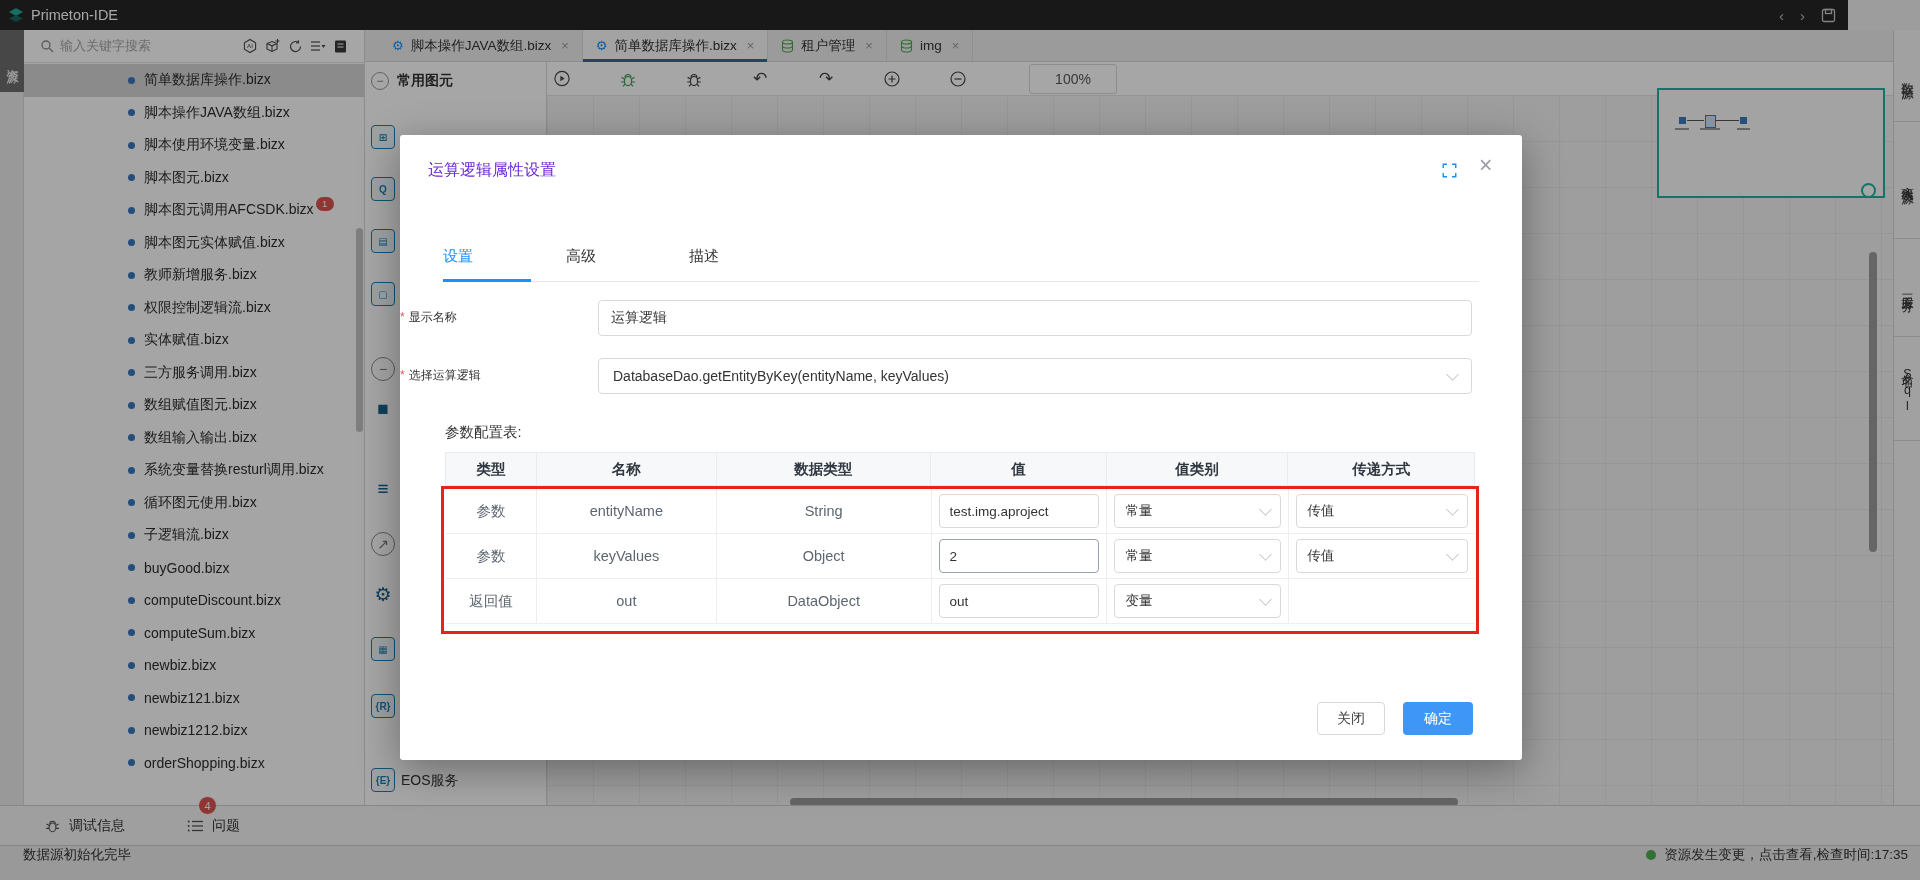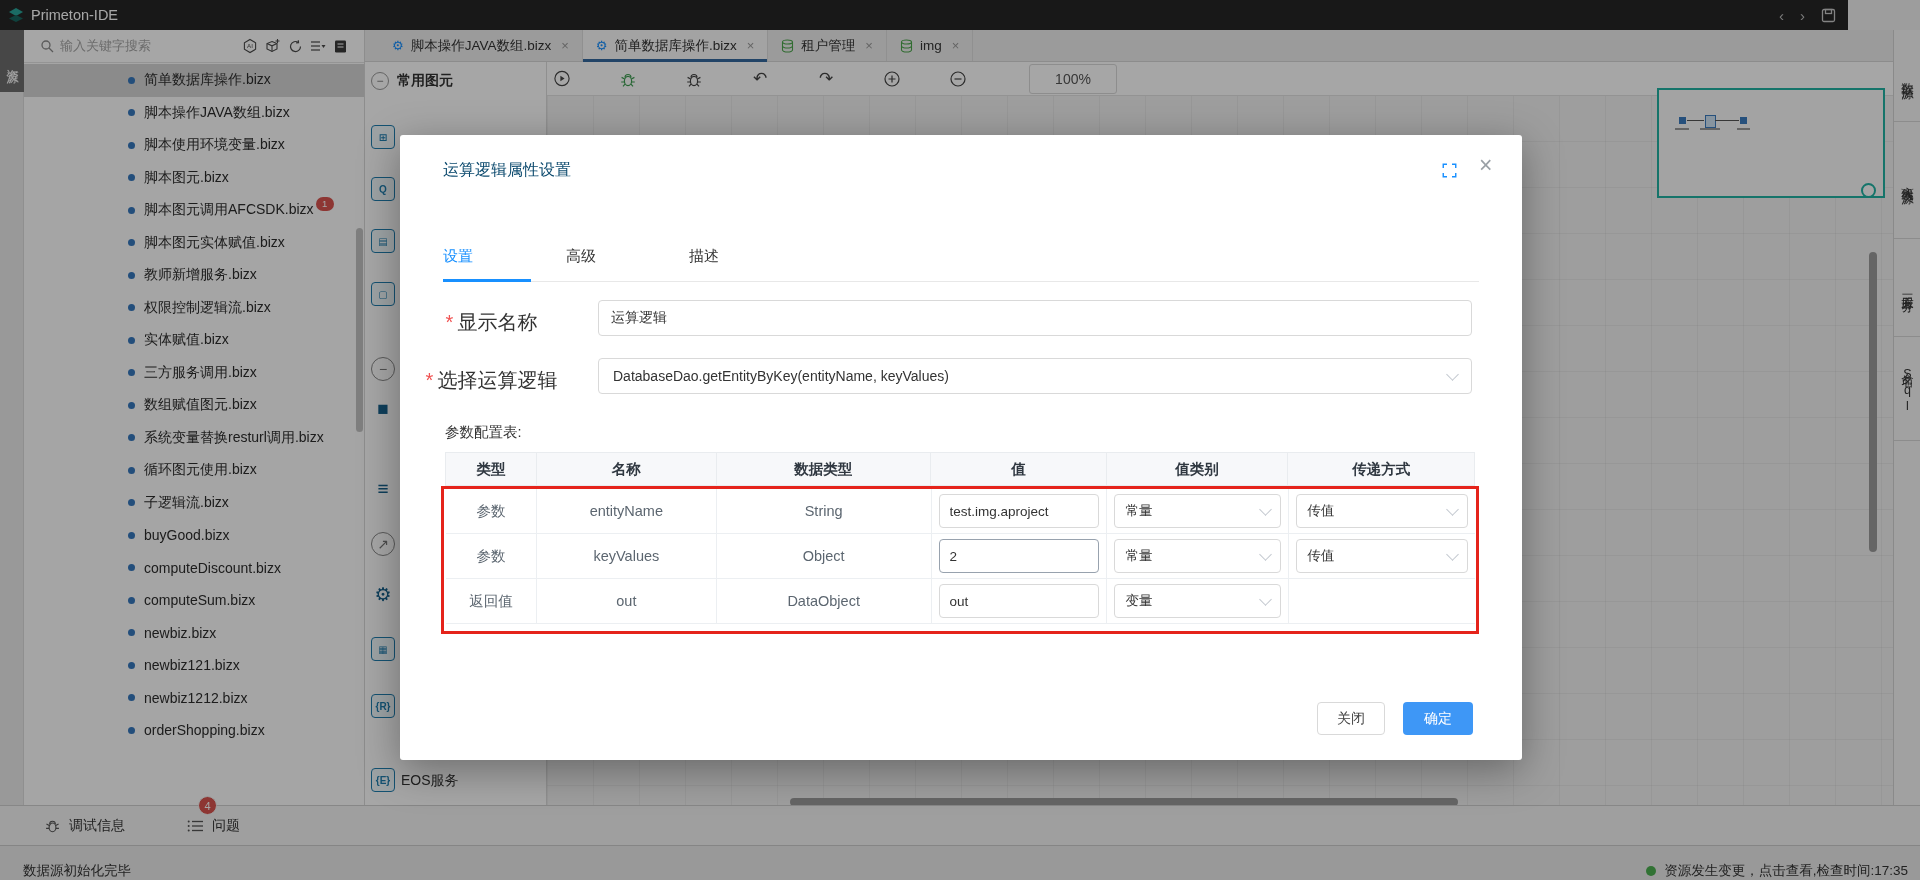--- a/index.html
+++ b/index.html
@@ -70,36 +70,36 @@
   .vthumb{position:absolute;left:1322px;top:190px;width:8px;height:300px;border-radius:4px;background:#9c9c9c}
 
   
   .rightrail{position:absolute;left:1893px;top:30px;width:27px;height:775px;background:#f7f7f7;border-left:1px solid #d4d4d4;box-sizing:border-box;z-index:1}
   .rail-tab{display:flex;align-items:center;justify-content:center;border-bottom:1px solid #d8d8d8;font-size:12.5px;color:#333;box-sizing:border-box}
 
   
   .bottombar{position:absolute;left:0;top:805px;width:1920px;height:40px;background:#f4f4f4;border-top:1px solid #cfcfcf;display:flex;align-items:center;box-sizing:border-box;z-index:2}
   .bb-item{display:flex;align-items:center;gap:8px;font-size:14px;color:#333}
   .pbadge{position:absolute;left:198px;top:-10px;width:19px;height:19px;border-radius:50%;background:var(--badge);color:#fff;font-size:11px;display:flex;align-items:center;justify-content:center;border:1px solid #f4f4f4;box-sizing:border-box}
-  .statusbar{position:absolute;left:0;top:845px;width:1920px;height:35px;background:#ebebeb;border-top:1px solid #cccccc;display:flex;align-items:flex-end;font-size:13.5px;color:#333;box-sizing:border-box;z-index:2}
+  .statusbar{position:absolute;left:0;top:845px;width:1920px;height:35px;background:#ebebeb;border-top:1px solid #cccccc;display:flex;align-items:flex-start;font-size:13.5px;color:#333;box-sizing:border-box;z-index:2}
   .sb-left{margin-left:23px}
   .sb-right{margin-left:auto;margin-right:12px;display:flex;align-items:center;gap:8px}
   .gdot{width:10px;height:10px;border-radius:50%;background:var(--gdot)}
 
   
   .mask{position:absolute;inset:0;background:rgba(0,0,0,.35);z-index:40}
   .modal{position:absolute;left:400px;top:135px;width:1122px;height:625px;background:#fff;border-radius:3px;box-shadow:0 10px 40px rgba(0,0,0,.35);z-index:50}
-  .m-title{position:absolute;left:43px;top:25px;font-size:16px;color:#0c4a6e;font-weight:500}
+  .m-title{position:absolute;left:28px;top:25px;font-size:16px;color:#6d28d9;font-weight:500}
   .m-fullscreen{position:absolute;left:1042px;top:28px;cursor:pointer}
   .m-close{position:absolute;left:1079px;top:19px;font-size:23px;color:#9aa0a6;cursor:pointer;line-height:1}
   .m-tabs{position:absolute;left:43px;top:112px;display:flex;gap:93px;font-size:15px;color:#333}
   .m-tab.active{color:var(--accent)}
   .m-tabline{position:absolute;left:43px;top:144px;width:88px;height:3px;background:var(--accent);z-index:2}
   .m-divider{position:absolute;left:43px;top:146px;width:1036px;height:1px;background:#e8e8e8}
-  .m-label{position:absolute;width:183px;text-align:center;font-size:20px;color:#333;white-space:nowrap}
+  .m-label{position:absolute;width:183px;text-align:left;font-size:12px;color:#333;white-space:nowrap}
   .req{color:#f05252;margin-right:4px}
   .m-input{position:absolute;left:198px;width:874px;height:36px;border:1px solid #d9d9d9;border-radius:4px;box-sizing:border-box;font-size:14px;color:#333;padding:0 12px;background:#fff;font-family:inherit;outline:none}
   .m-select{position:absolute;left:198px;width:874px;height:36px;border:1px solid #d9d9d9;border-radius:4px;box-sizing:border-box;font-size:14px;color:#333;padding:0 14px;background:#fff;display:flex;align-items:center;justify-content:space-between}
   .chev{width:8px;height:8px;border-right:1.5px solid #c3c8cf;border-bottom:1.5px solid #c3c8cf;transform:rotate(45deg);margin-top:-4px;flex:0 0 auto}
   .m-tablelabel{position:absolute;left:45px;top:288px;font-size:14.5px;color:#333}
   .param-table{position:absolute;left:45px;top:317px;width:1030px}
   .pt-hrow{display:flex;height:34px;background:#f7f8fa;border:1px solid #e9ecef;box-sizing:border-box}
   .pt-hcell{display:flex;align-items:center;justify-content:center;font-size:14.5px;font-weight:bold;color:#303841;border-left:1px solid #e9ecef;box-sizing:border-box}
   .pt-hcell:first-child{border-left:none}
   .pt-body{position:relative;margin-left:-4px;width:1038px;border:3px solid var(--hl);box-sizing:border-box;padding:0 1px 7px 2px;background:#fff}
@@ -231,20 +231,24 @@
         <div class="tree-row">
           <span class="dot"></span>
           <span>三方服务调用.bizx</span>
         </div>
         <div class="tree-row">
           <span class="dot"></span>
           <span>数组赋值图元.bizx</span>
         </div>
         <div class="tree-row">
           <span class="dot"></span>
+          <span>数组输入输出.bizx</span>
+        </div>
+        <div class="tree-row">
+          <span class="dot"></span>
           <span>系统变量替换resturl调用.bizx</span>
         </div>
         <div class="tree-row">
           <span class="dot"></span>
           <span>循环图元使用.bizx</span>
         </div>
         <div class="tree-row">
           <span class="dot"></span>
           <span>子逻辑流.bizx</span>
         </div>

